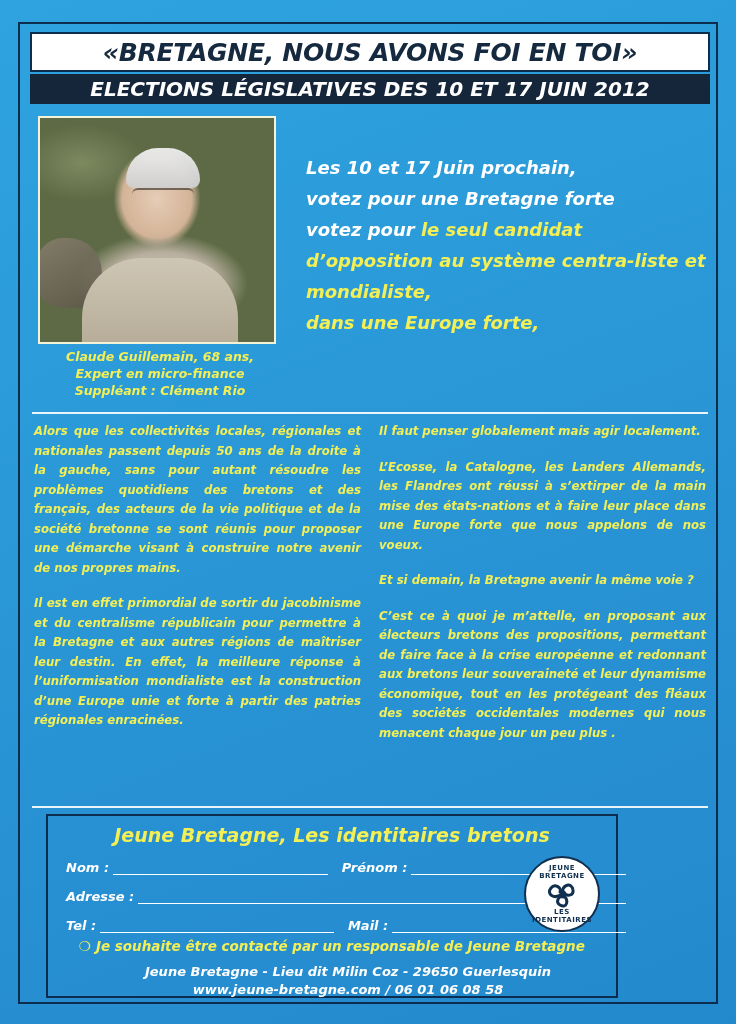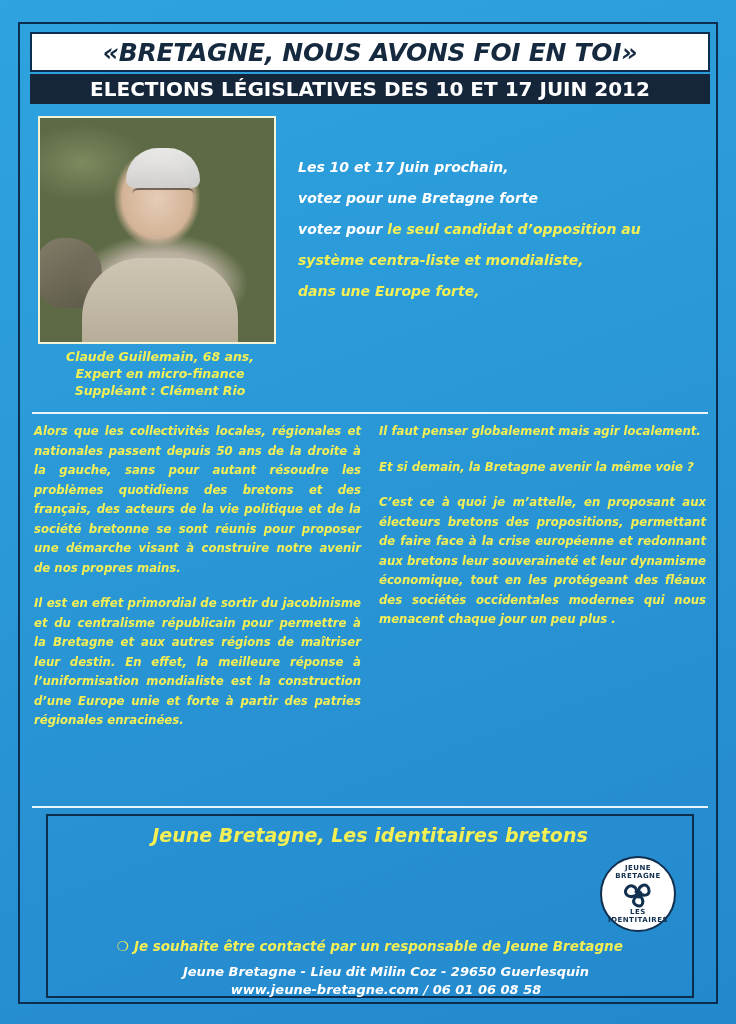--- a/index.html
+++ b/index.html
@@ -60,20 +60,21 @@
     width: 680px;
     height: 30px;
     background: #16263a;
     display: flex;
     align-items: center;
     justify-content: center;
   }
   .subheadline-text {
     font-family: "DejaVu Sans", sans-serif;
     font-weight: bold;
+    font-style: italic;
     font-size: 20px;
     color: #ffffff;
     white-space: nowrap;
   }
 
   
   .hero {
     position: absolute;
     left: 10px;
     top: 88px;
@@ -151,27 +152,27 @@
     font-family: "DejaVu Sans", sans-serif;
     font-weight: bold;
     font-style: italic;
     font-size: 12.5px;
     line-height: 17px;
     text-align: center;
   }
 
   .hero-text {
     position: absolute;
-    left: 268px;
+    left: 276px;
     top: 40px;
     width: 404px;
     font-family: "DejaVu Sans", sans-serif;
     font-weight: bold;
     font-style: italic;
-    font-size: 14px;
+    font-size: 18px;
     line-height: 31px;
     color: #ffffff;
   }
   .hero-text .hl { color: #f3ef55; }
   .vote-line {
     position: absolute;
     left: 268px;
     top: 236px;
     width: 420px;
     font-family: "DejaVu Sans", sans-serif;
@@ -216,21 +217,21 @@
   }
   .col p { margin: 0 0 16px 0; }
 
   .divider.bottom { top: 782px; }
 
   
   .coupon {
     position: absolute;
     left: 26px;
     top: 790px;
-    width: 648px;
+    width: 572px;
     height: 184px;
     border: 2px solid #0c2d4e;
     box-sizing: border-box;
   }
   .coupon-title {
     position: absolute;
     left: 0;
     top: 8px;
     width: 100%;
     text-align: center;
@@ -370,30 +371,51 @@
 
     <div class="divider top"></div>
 
     <div class="cols">
       <div class="col">
         <p>Alors que les collectivités locales, régionales et nationales passent depuis 50 ans de la droite à la gauche, sans pour autant résoudre les problèmes quotidiens des bretons et des français, des acteurs de la vie politique et de la société bretonne se sont réunis pour proposer une démarche visant à construire notre avenir de nos propres mains.</p>
         <p>Il est en effet primordial de sortir du jacobinisme et du centralisme républicain pour permettre à la Bretagne et aux autres régions de maîtriser leur destin. En effet, la meilleure réponse à l’uniformisation mondialiste est la construction d’une Europe unie et forte à partir des patries régionales enracinées.</p>
       </div>
       <div class="col">
         <p>Il faut penser globalement mais agir localement.</p>
+        <p>L’Ecosse, la Catalogne, les Landers Allemands, les Flandres ont réussi à s’extirper de la main mise des états-nations et à faire leur place dans une Europe forte que nous appelons de nos voeux.</p>
         <p>Et si demain, la Bretagne avenir la même voie ?</p>
         <p>C’est ce à quoi je m’attelle, en proposant aux électeurs bretons des propositions, permettant de faire face à la crise européenne et redonnant aux bretons leur souveraineté et leur dynamisme économique, tout en les protégeant des fléaux des sociétés occidentales modernes qui nous menacent chaque jour un peu plus .</p>
       </div>
     </div>
 
     <div class="divider bottom"></div>
 
     <div class="coupon">
       <div class="coupon-title">Jeune Bretagne, Les identitaires bretons</div>
 
+      <div class="fields">
+        <div class="field-row">
+          <span class="field-label">Nom :</span>
+          <input class="field-line" value="" style="">
+          <span class="field-gap"></span>
+          <span class="field-label">Prénom :</span>
+          <input class="field-line" value="" style="">
+        </div>
+        <div class="field-row">
+          <span class="field-label">Adresse :</span>
+          <input class="field-line" value="" style="">
+        </div>
+        <div class="field-row">
+          <span class="field-label">Tel :</span>
+          <input class="field-line" value="" style="">
+          <span class="field-gap"></span>
+          <span class="field-label">Mail :</span>
+          <input class="field-line" value="" style="">
+        </div>
+      </div>
 
       <div class="logo">
         <div class="arc-text arc-top">JEUNE BRETAGNE</div>
         <svg class="triskel" width="40" height="40" viewBox="0 0 40 40">
           <g fill="none" stroke="#11304f" stroke-width="3" stroke-linecap="round">
             <path d="M20 20 C20 10, 30 8, 31 16 C32 22, 24 23, 22 18"></path>
             <path d="M20 20 C28 26, 25 35, 18 31 C13 28, 17 21, 21 23"></path>
             <path d="M20 20 C12 26, 4 20, 9 14 C13 9, 20 14, 18 18"></path>
           </g>
         </svg>

